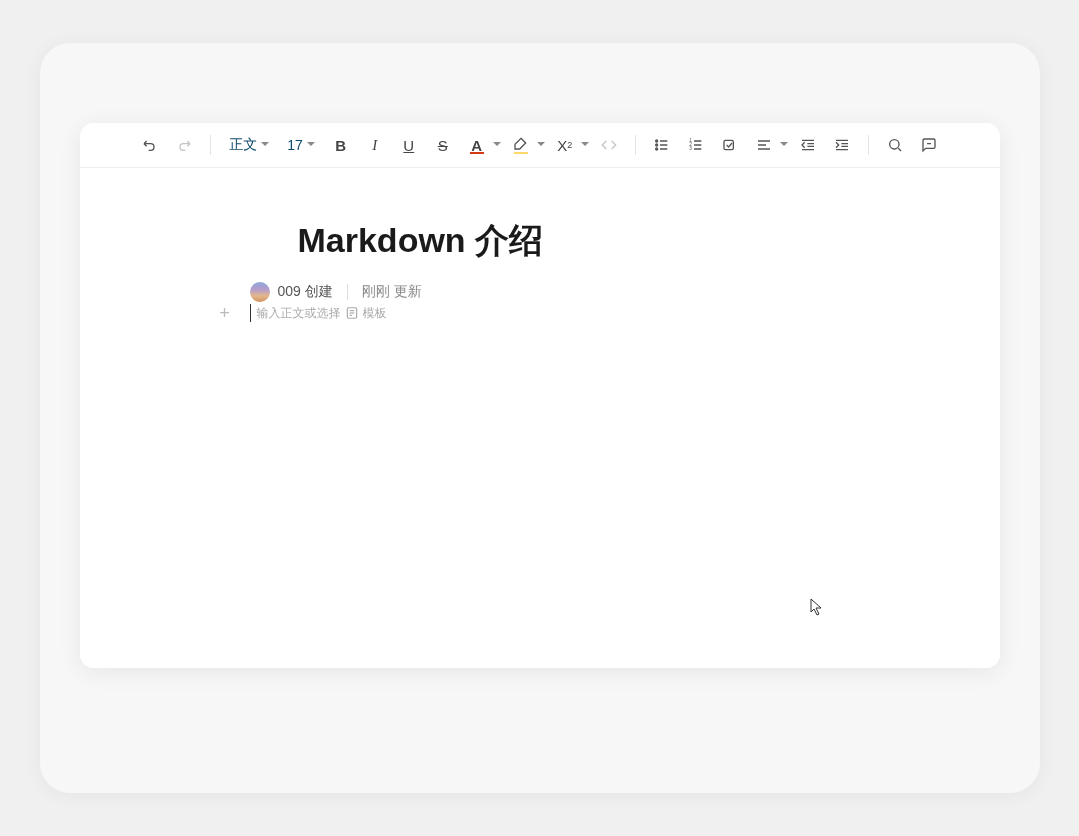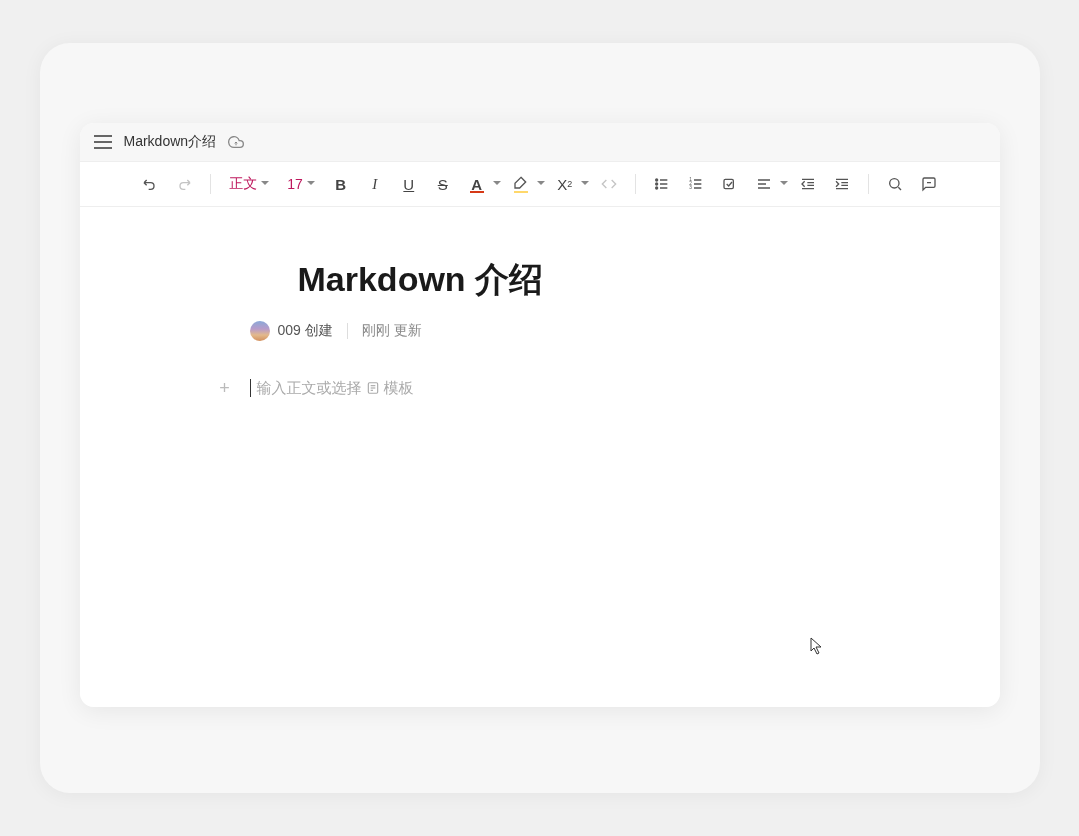--- a/index.html
+++ b/index.html
@@ -70,21 +70,21 @@
       color: #444;
       font-size: 15px;
       position: relative;
     }
     .tb-btn.disabled { opacity: 0.35; cursor: default; }
     .tb-sep {
       width: 1px; height: 20px; background: #e3e3e3; margin: 0 6px;
     }
     .tb-text {
       display: flex; align-items: center; gap: 4px;
-      font-size: 14px; color: #be185d; cursor: pointer;
+      font-size: 14px; color: #0c4a6e; cursor: pointer;
       padding: 0 6px; height: 28px; border-radius: 4px;
     }
     .chevron-down {
       width: 8px; height: 8px; display: inline-block;
       border-left: 4px solid transparent;
       border-right: 4px solid transparent;
       border-top: 4px solid #888;
       margin-top: 2px;
     }
     .underline-color {
@@ -105,42 +105,41 @@
     .doc-title {
       font-size: 34px;
       font-weight: 800;
       color: #1a1a1a;
       margin-bottom: 18px;
       margin-left: 48px;
     }
     .meta-row {
       display: flex; align-items: center; gap: 14px;
       font-size: 14px; color: #888;
-      margin-bottom: 36px;
     }
     .avatar {
       width: 20px; height: 20px; border-radius: 50%;
       background: linear-gradient(to bottom, #8aa8d8 0%, #b89bc9 40%, #e3b98c 70%, #d3915f 100%);
     }
     .meta-sep {
       width: 1px; height: 16px; background: #ddd;
     }
     .creator { color: #555; display: flex; align-items: center; gap: 8px; }
     .content-row {
       display: flex; align-items: center; gap: 14px;
       position: relative;
     }
     .plus-btn {
       width: 22px; height: 22px; display: flex; align-items: center; justify-content: center;
       color: #bbb; font-size: 18px; cursor: pointer;
       margin-left: -36px;
     }
     .placeholder-line {
       display: flex; align-items: center; gap: 4px;
-      color: #aaa; font-size: 15px;
+      color: #aaa; font-size: 12px;
       position: relative;
     }
     .placeholder-line .cursor-blink {
       width: 1px; height: 18px; background: #333;
       animation: blink 1s step-end infinite;
       margin-right: 2px;
     }
     @keyframes blink { 50% { opacity: 0; } }
     .template-icon {
       width: 14px; height: 14px; display: inline-flex;
@@ -153,34 +152,20 @@
       height: 18px;
     }
     svg { display: block; }
   </style>
 </head>
 <body>
 
 <div class="outer-frame">
   <div class="app">
 
-    <div class="header-bar">
-      <div class="menu-icon">
-        <span></span>
-          <span></span>
-          <span></span>
-      </div>
-      <span class="doc-title-small">Markdown介绍</span>
-      <span class="cloud-icon">
-        <svg width="16" height="16" viewBox="0 0 24 24" fill="none" stroke="#888" stroke-width="2">
-          <path d="M18 10h-1.26A8 8 0 1 0 9 20h9a5 5 0 0 0 0-10z"></path>
-          <path d="M12 12v5m0-5l-2 2m2-2l2 2" stroke-width="1.5"></path>
-        </svg>
-      </span>
-    </div>
 
     <div class="toolbar">
       <div class="tb-btn">
         <svg width="16" height="16" viewBox="0 0 24 24" fill="none" stroke="#555" stroke-width="2">
             <path d="M3 10h10a5 5 0 0 1 0 10h-3M3 10l4-4M3 10l4 4"></path>
           </svg>
       </div>
       <div class="tb-btn disabled">
         <svg width="16" height="16" viewBox="0 0 24 24" fill="none" stroke="#555" stroke-width="2">
             <path d="M21 10H11a5 5 0 0 0 0 10h3M21 10l-4-4M21 10l-4 4"></path>

